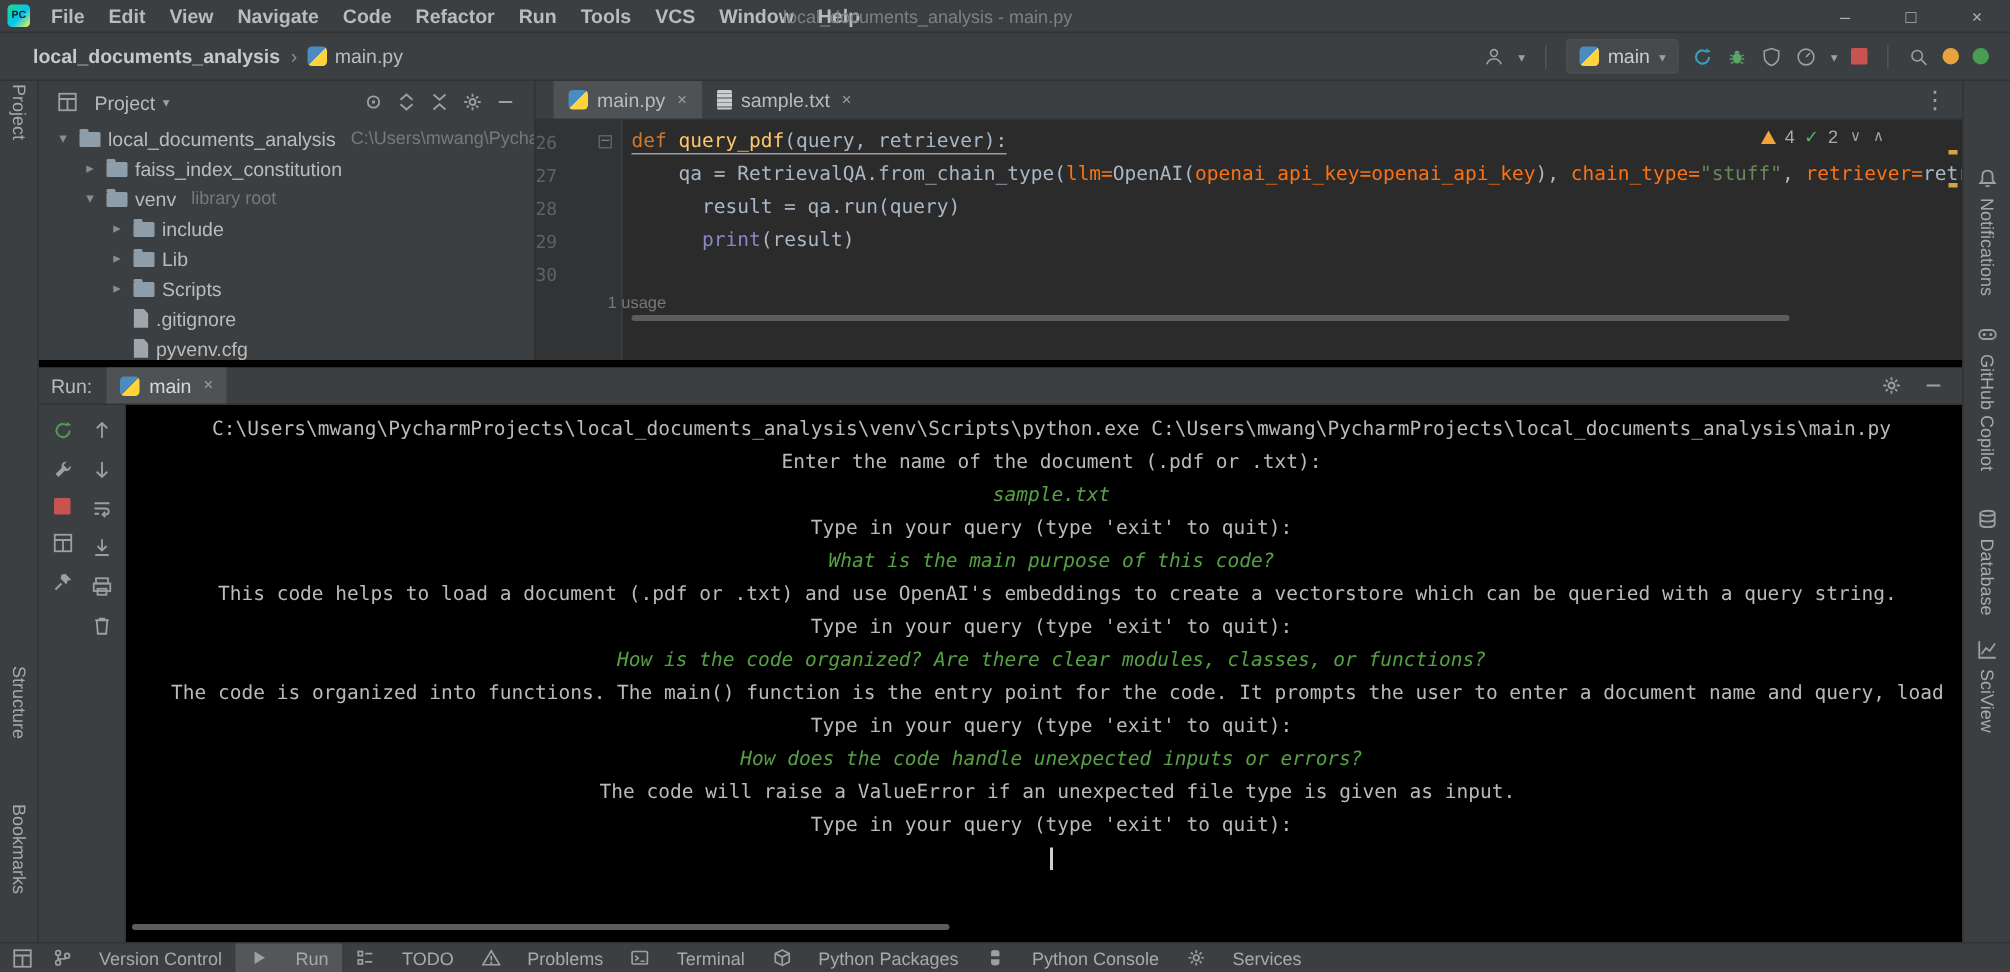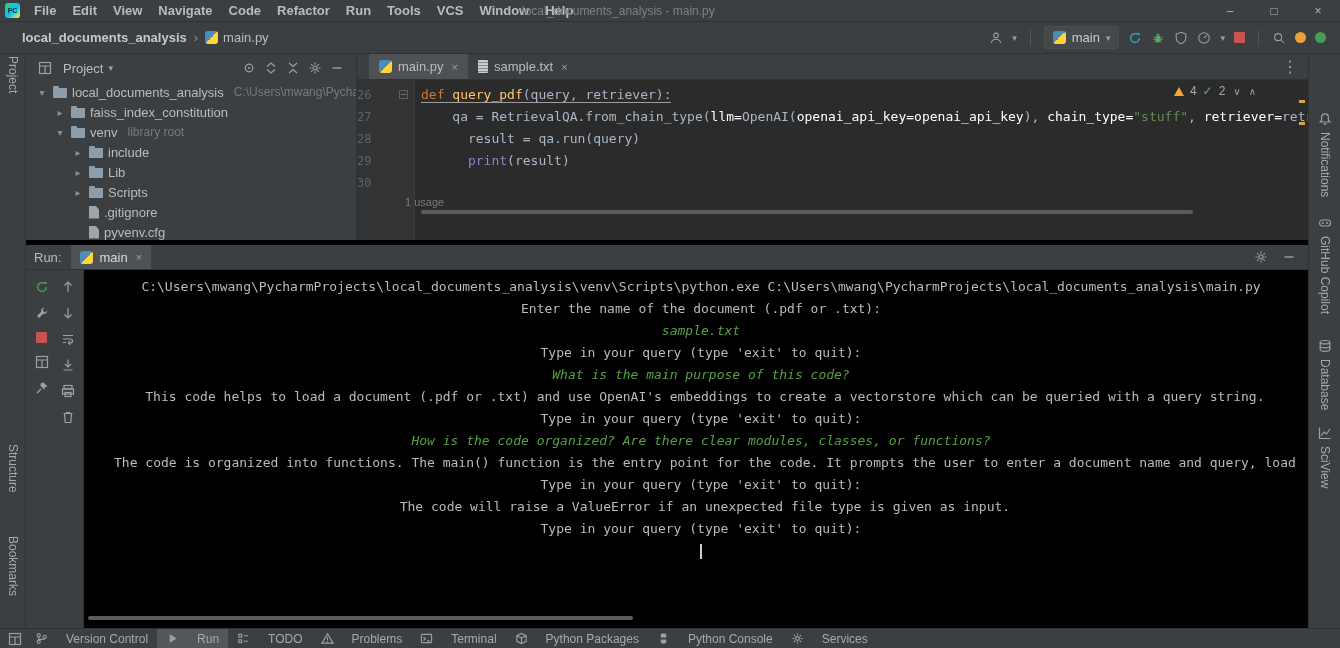--- a/index.html
+++ b/index.html
@@ -63,21 +63,21 @@
   .gutter-strip{position:absolute;left:0;top:0;bottom:0;width:58px;background:#313335;border-right:1px solid #393b3d;}
   #code-lines{position:relative;padding-top:4px;}
   .code-row{display:flex;height:22px;line-height:22px;font-family:"DejaVu Sans Mono",monospace;font-size:13px;white-space:pre;}
   .lnum{width:34px;text-align:left;color:#606366;flex:none;font-size:12px;}
   .fold-col{width:24px;flex:none;position:relative;}
   .fold-box{position:absolute;right:7px;top:6px;width:9px;height:9px;border:1px solid #5f5f5f;color:#9a9a9a;font-size:9px;line-height:7px;text-align:center;background:#313335;}
   .code-text{padding-left:6px;color:#a9b7c6;}
   .seg-wrap.u-line{border-bottom:1px solid #9d9d9d;}
   .c-kw{color:#cc7832;}
   .c-fn{color:#ffc66b;}
-  .c-param{color:#ffffff;}
+  .c-param{color:#f97316;}
   .c-str{color:#6a8759;}
   .c-plain{color:#a9b7c6;}
   .c-builtin{color:#8888c6;}
   .usage-hint{position:absolute;left:48px;top:116px;color:#787878;font-size:11px;}
   .editor-hscroll{position:absolute;left:64px;top:130px;width:772px;height:4px;background:#5a5d5f;border-radius:2px;}
   .inspections{position:absolute;top:4px;right:52px;display:flex;align-items:center;gap:6px;font-size:12px;color:#a7aaad;}
   .warn-tri{width:0;height:0;border-left:5px solid transparent;border-right:5px solid transparent;border-bottom:9px solid #f2a43b;}
   .check{color:#5fad65;font-size:12px;}
   .insp-chev{color:#9da0a3;font-size:10px;margin-left:2px;}
   .scroll-mark{position:absolute;right:3px;width:6px;height:3px;background:#d9a343;}
@@ -418,20 +418,21 @@
               <div class="console-line sys">C:\Users\mwang\PycharmProjects\local_documents_analysis\venv\Scripts\python.exe C:\Users\mwang\PycharmProjects\local_documents_analysis\main.py</div>
               <div class="console-line sys">Enter the name of the document (.pdf or .txt):</div>
               <div class="console-line input">sample.txt</div>
               <div class="console-line sys">Type in your query (type 'exit' to quit):</div>
               <div class="console-line input">What is the main purpose of this code?</div>
               <div class="console-line sys"> This code helps to load a document (.pdf or .txt) and use OpenAI's embeddings to create a vectorstore which can be queried with a query string.</div>
               <div class="console-line sys">Type in your query (type 'exit' to quit):</div>
               <div class="console-line input">How is the code organized? Are there clear modules, classes, or functions?</div>
               <div class="console-line sys"> The code is organized into functions. The main() function is the entry point for the code. It prompts the user to enter a document name and query, load</div>
               <div class="console-line sys">Type in your query (type 'exit' to quit):</div>
+              <div class="console-line input">How does the code handle unexpected inputs or errors?</div>
               <div class="console-line sys"> The code will raise a ValueError if an unexpected file type is given as input.</div>
               <div class="console-line sys">Type in your query (type 'exit' to quit):</div>
               <div class="console-line"><span class="caret"></span></div>
             </div>
           <div class="console-hscroll"></div>
         </div>
       </div>
     </div>
   </div>
 

